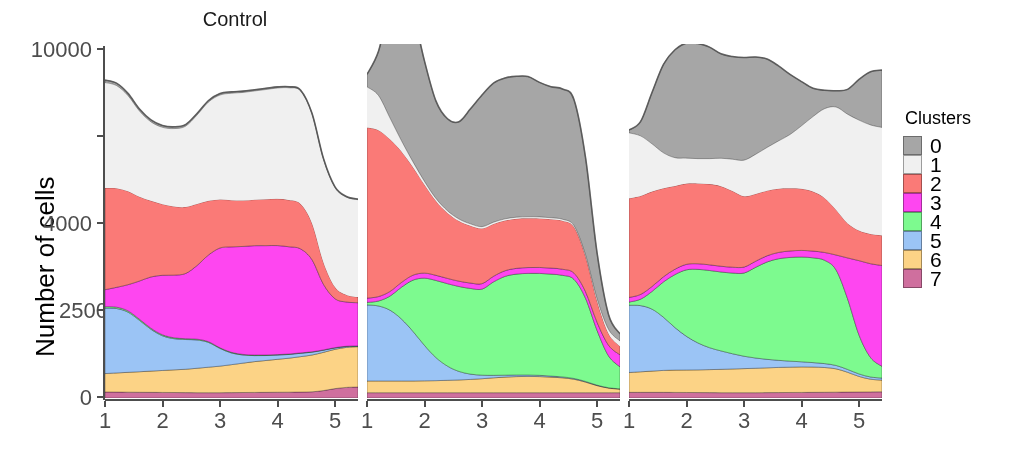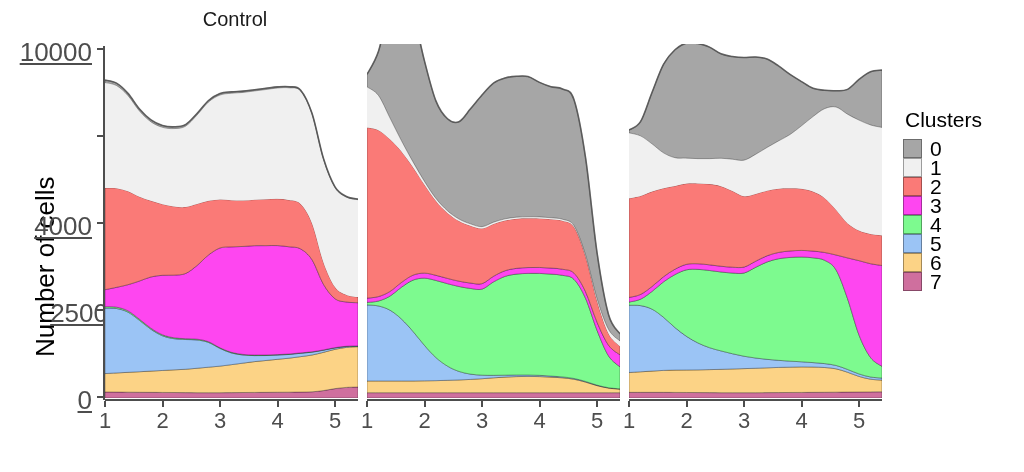--- a/index.html
+++ b/index.html
@@ -23,36 +23,36 @@
     transform:rotate(-90deg);
     white-space:nowrap;
   }
   .xlab{
     position:absolute;width:100%;text-align:center;
     font-size:26px;color:#000;
   }
 
   .ytick-label{
     position:absolute;right:0;text-align:right;
-    font-size:26px;color:#4d4d4d;white-space:nowrap;text-decoration:underline;
+    font-size:22px;color:#4d4d4d;white-space:nowrap;
   }
   .xtick-label{
     position:absolute;text-align:center;
     font-size:22px;color:#4d4d4d;white-space:nowrap;
   }
 
   .panel{position:absolute;overflow:hidden;background:#fff;}
   .panel svg{display:block;}
 
   .axis-line{position:absolute;background:#4d4d4d;}
   .tick-mark{position:absolute;background:#4d4d4d;}
 
   .legend{position:absolute;}
   .legend-title{
-    font-size:21px;color:#000;margin:0 12px 7px 2px;white-space:nowrap;
+    font-size:18px;color:#000;margin:0 12px 7px 2px;white-space:nowrap;
   }
   .legend-items{display:flex;flex-direction:column;}
   .legend-row{display:flex;align-items:center;height:19px;}
   .legend-key{
     width:19px;height:19px;border:1px solid rgba(0,0,0,0.35);
     box-sizing:border-box;margin-right:8px;
   }
   .legend-label{font-size:21px;color:#000;line-height:19px;}
 </style>
 </head>

